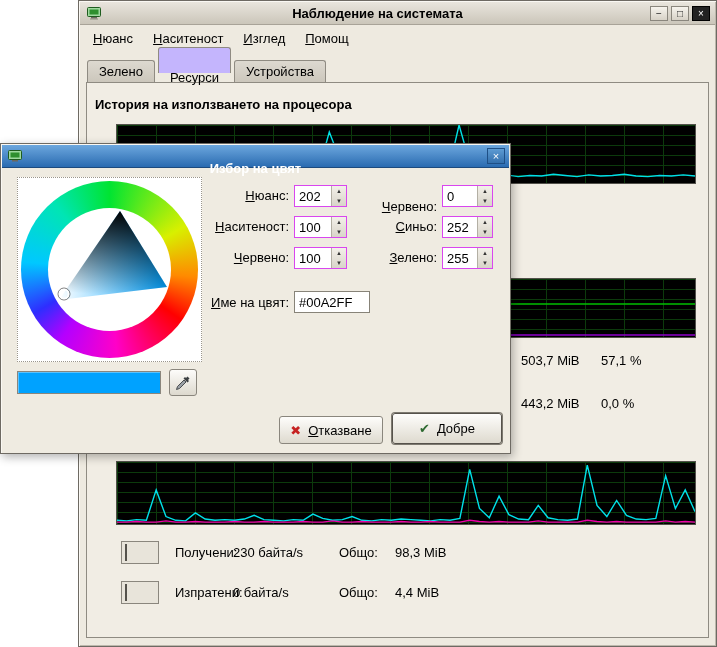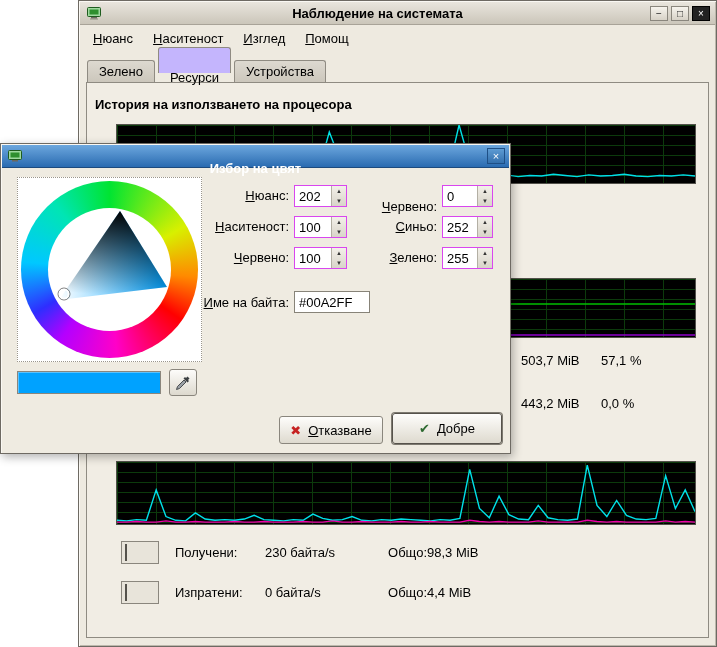--- a/index.html
+++ b/index.html
@@ -46,22 +46,22 @@
   .mem-row { position:absolute; height:18px; }
   .mem-row .amount { position:absolute; left:434px; white-space:nowrap; }
   .mem-row .percent { position:absolute; left:514px; white-space:nowrap; }
   #mem-row-1 { top:270px; } #mem-row-2 { top:313px; }
 
   .legend-row { position:absolute; left:34px; height:26px; display:flex; align-items:center; }
   #legend-row-1 { top:456px; } #legend-row-2 { top:496px; }
   .legend-swatch { width:38px; height:23px; border:1px solid #8a867d; background:#e8e4da; padding:3px; margin-right:16px; }
   .legend-swatch .swatch-inner { width:100%; height:100%; border:1px solid #55524c; }
   .legend-label { width:58px; white-space:nowrap; }
-  .legend-rate { width:106px; white-space:nowrap;margin-left:32px; }
-  .legend-total-label { width:56px; white-space:nowrap;text-align:right; }
+  .legend-rate { width:106px; white-space:nowrap; }
+  .legend-total-label { width:56px; white-space:nowrap; }
   .legend-total { white-space:nowrap; }
 
   
   .dialog { position:absolute; left:0; top:143px; width:511px; height:311px; z-index:10;
     background:#efebe1; border:1px solid #6e6a63;
     box-shadow:2px 3px 9px rgba(0,0,0,0.3), inset 1px 1px 0 #faf8f3; }
   .dlg-titlebar { position:absolute; left:1px; right:1px; top:1px; height:23px;
     background:linear-gradient(#6ca7de,#2a6bb1); border-bottom:1px solid #1c4a7e; }
   .dlg-title { position:absolute; left:30px; right:30px; top:4px; text-align:center; font-weight:bold; color:#ffffff;margin-top:12px; }
   .dlg-close { position:absolute; right:4px; top:3px; width:18px; height:16px;
@@ -246,21 +246,21 @@
         <path d="M8.5 3.5 L12.5 7.5 L14 6 L13 5 L14.5 3.5 L12.5 1.5 L11 3 L10 2 Z" fill="#3c4043"></path>
       </svg>
     </span>
 
     <div class="fld-label u-first" id="lbl-hue">Нюанс:</div>
     <div class="fld-label u-first" id="lbl-sat">Наситеност:</div>
     <div class="fld-label u-first" id="lbl-val">Червено:</div>
     <div class="fld-label u-first" id="lbl-red">Червено:</div>
     <div class="fld-label u-first" id="lbl-green">Синьо:</div>
     <div class="fld-label u-first" id="lbl-blue">Зелено:</div>
-    <div class="fld-label u-first" id="lbl-name">Име на байта:</div>
+    <div class="fld-label u-first" id="lbl-name">Име на цвят:</div>
 
     <div class="spin" id="spin-hue">
       <span class="spin-value">202</span>
       <span class="spin-btns">
         <span class="spin-arrow">▲</span>
         <span class="spin-arrow">▼</span>
       </span>
     </div>
     <div class="spin" id="spin-sat">
       <span class="spin-value">100</span>

